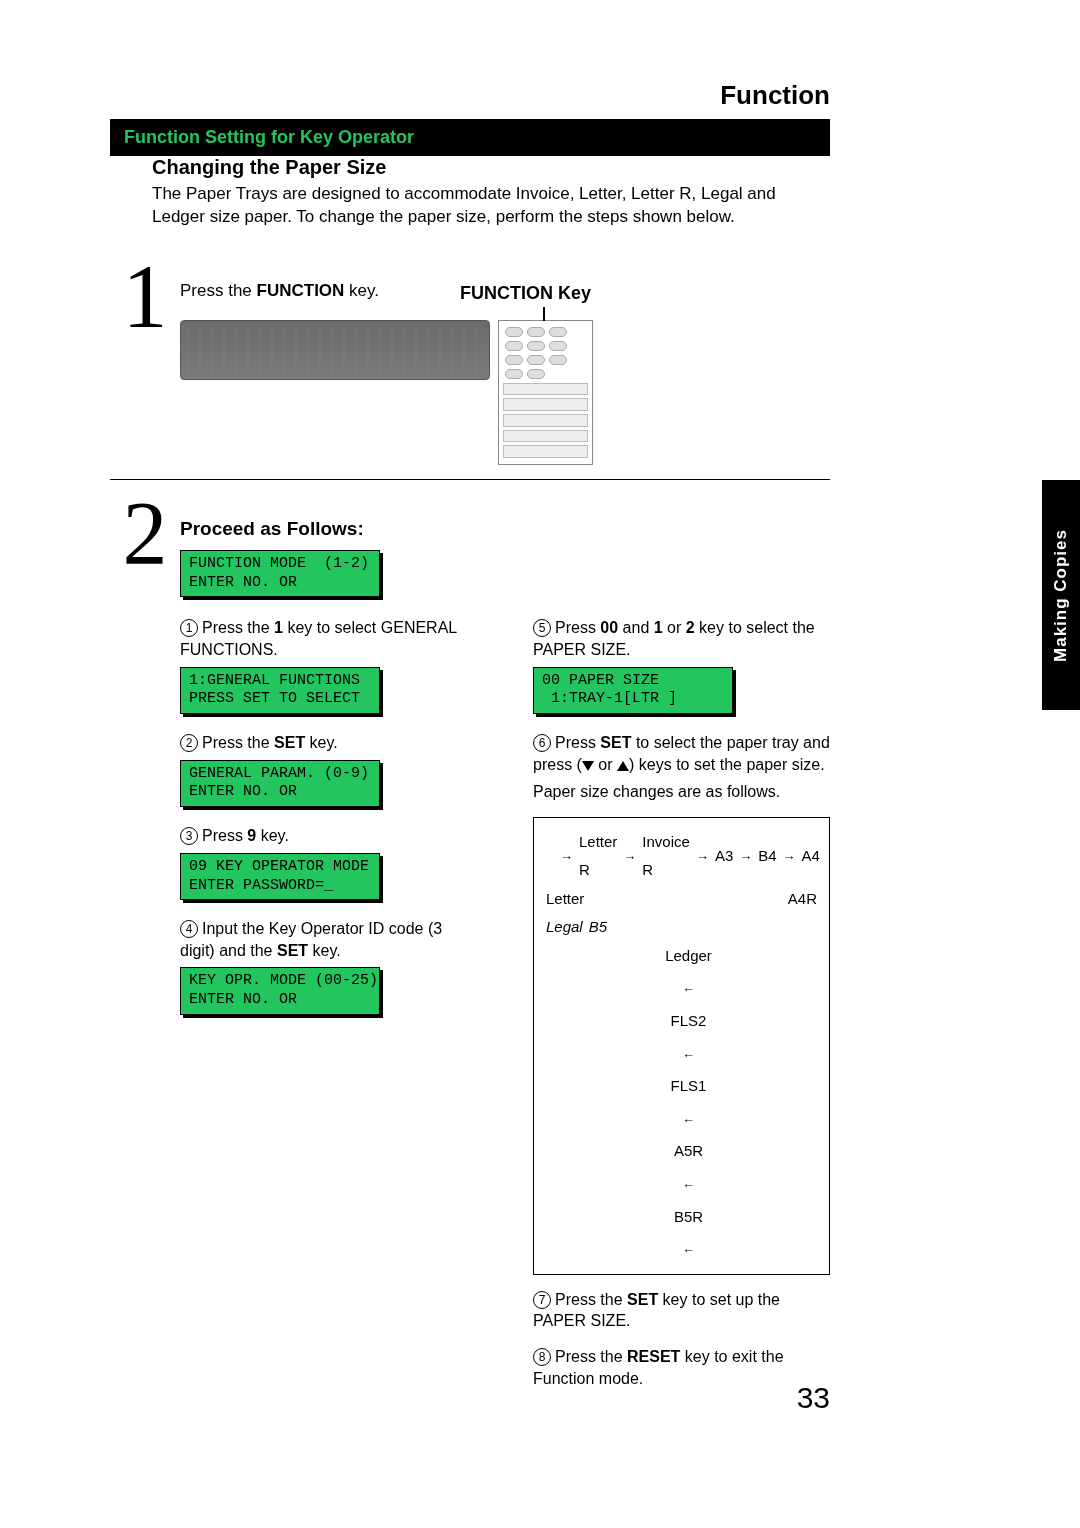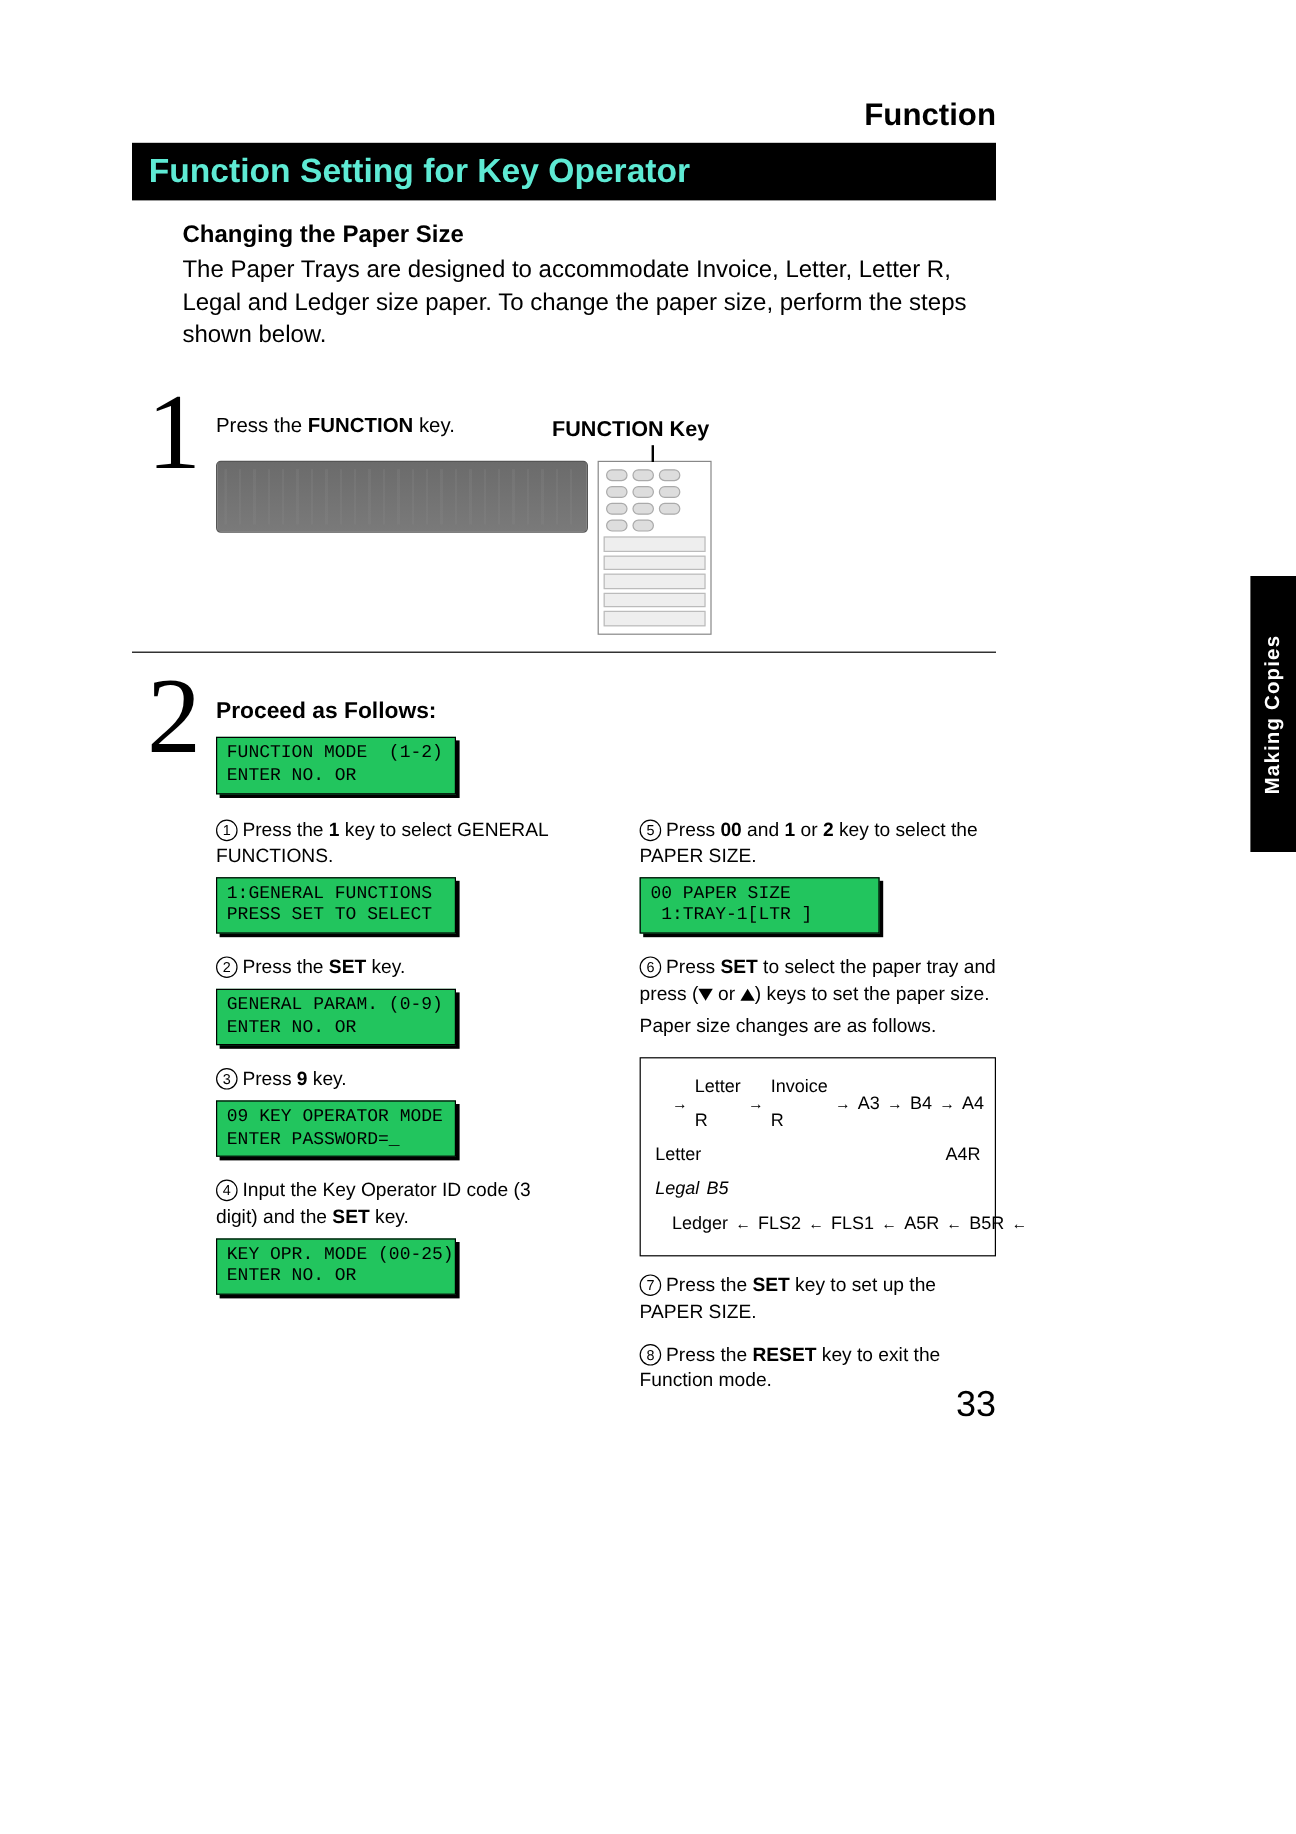--- a/index.html
+++ b/index.html
@@ -1,21 +1,21 @@
 <!DOCTYPE html>
 <html><head>
 <meta charset="utf-8">
 <style>
   * { box-sizing: border-box; }
   body { margin: 0; font-family: Arial, Helvetica, sans-serif; background: #fff; width: 1080px; position: relative; }
   .page { padding: 80px 110px 60px 110px; width: 940px; position: relative; }
   .header-right { text-align: right; font-size: 26px; font-weight: bold; margin-bottom: 8px; }
-  .black-bar { background: #000; color: #5eead4; font-size: 28px; font-weight: bold; padding: 8px 14px; margin-bottom: 18px; }
+  .black-bar { background: #000; color: #22c55e; font-size: 18px; font-weight: bold; padding: 8px 14px; }
   .section-title { font-size: 20px; font-weight: bold; margin-left: 42px; margin-bottom: 4px; }
-  .intro { font-size: 20px; margin-left: 42px; line-height: 1.35; margin-bottom: 32px; }
+  .intro { font-size: 17px; margin-left: 42px; line-height: 1.35; margin-bottom: 32px; }
   .step { display: flex; align-items: flex-start; margin-bottom: 8px; }
   .big-num { font-family: "Times New Roman", serif; font-size: 90px; line-height: 0.8; font-weight: 400; width: 70px; flex: 0 0 70px; text-align: center; }
   .step-body { flex: 1; padding-top: 20px; }
   .step1-text { font-size: 17px; margin-bottom: 6px; }
   .func-label { font-size: 18px; font-weight: bold; position: relative; left: 280px; top:-24px; }
   .panel-img { margin-left: 0; margin-top: -8px; display:flex; gap:8px; }
   .panel-main { width:310px; height:60px; background:linear-gradient(#6b6b6b,#7a7a7a); border:1px solid #555; border-radius:4px; position:relative; }
   .panel-main::before{content:"";position:absolute;inset:6px 6px 6px 6px;background:repeating-linear-gradient(90deg,#888 0 2px,transparent 2px 12px);opacity:.25;}
   .panel-side { width:95px; height:145px; border:1px solid #888; position:relative; background:#fff; }
   .panel-side .btnrow{height:55px;padding:6px 6px 0 6px;display:flex;flex-wrap:wrap;gap:4px;}
@@ -157,21 +157,21 @@
               <span>A4</span>
             </div>
             <div class="cycle-line" style="justify-content:space-between;">
               <span>Letter</span>
               <span>A4R</span>
             </div>
             <div class="cycle-line" style="justify-content:flex-start;font-style:italic;">
               <span>Legal</span>
               <span>B5</span>
             </div>
-            <div class="cycle-line" style="padding-left:14px;">
+            <div class="cycle-line" style="padding-left:14px;flex-direction:column;">
               <span>Ledger</span>
                 <span class="arr">←</span>
               <span>FLS2</span>
                 <span class="arr">←</span>
               <span>FLS1</span>
                 <span class="arr">←</span>
               <span>A5R</span>
                 <span class="arr">←</span>
               <span>B5R</span>
                 <span class="arr">←</span>

